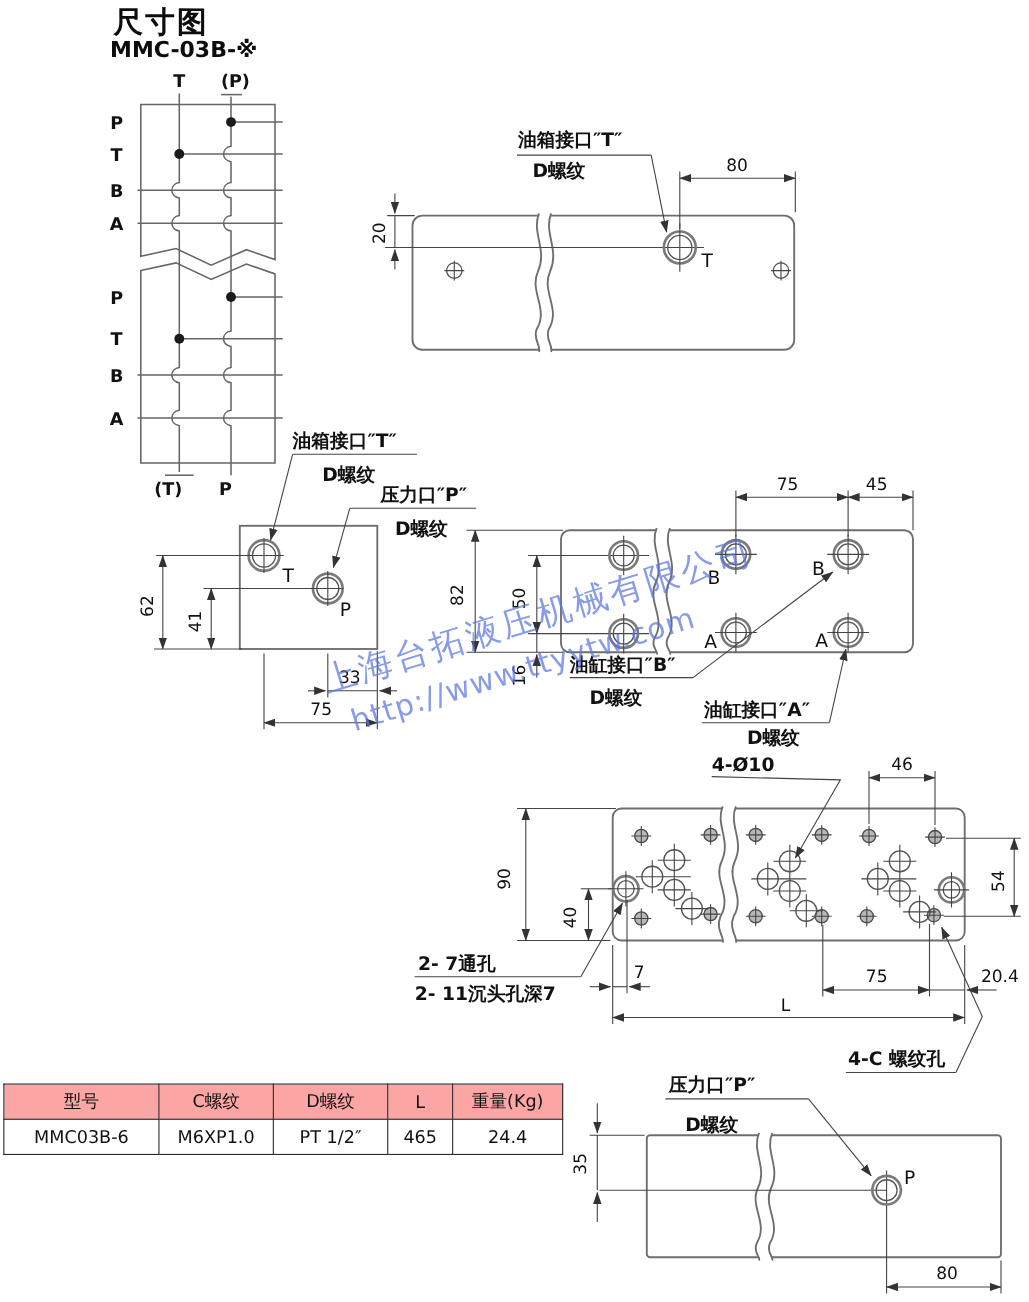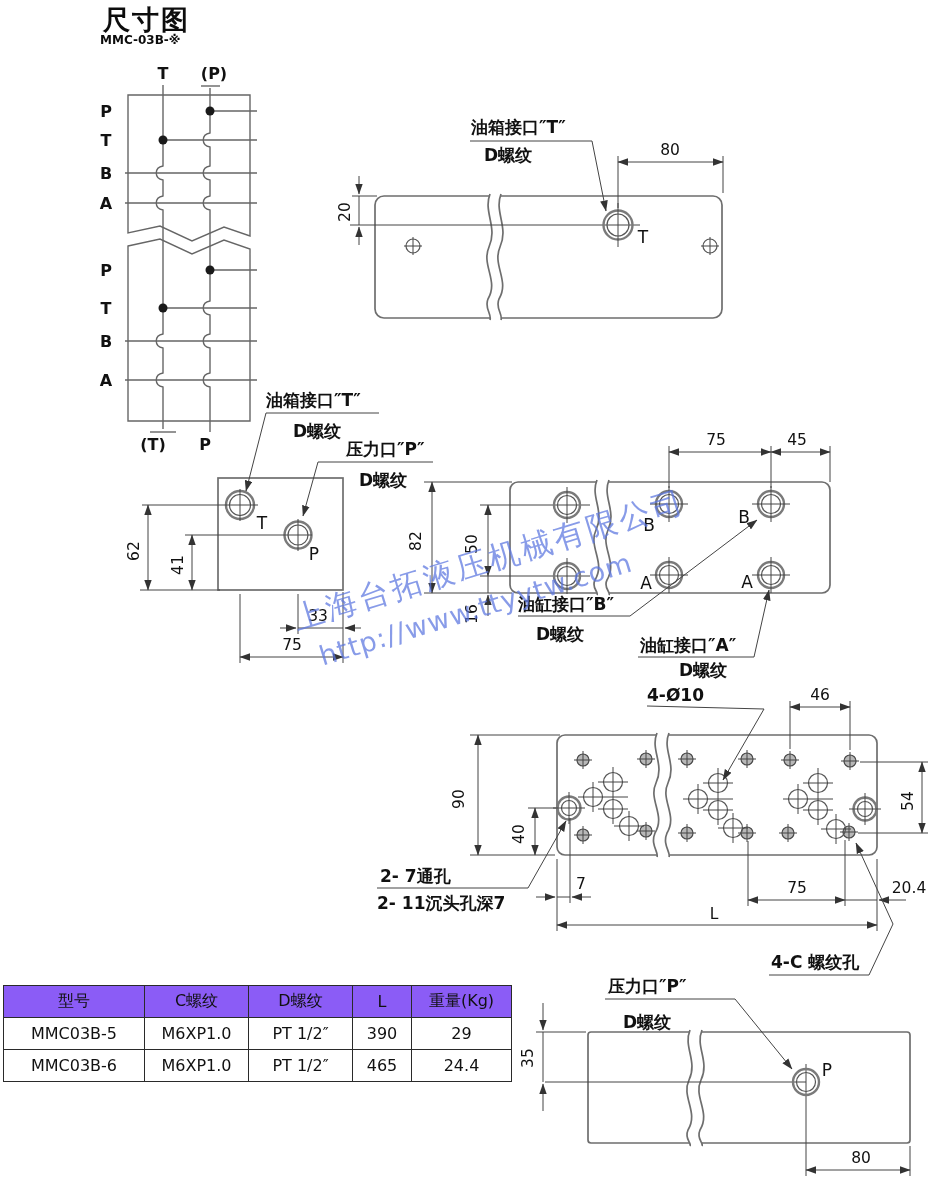--- a/index.html
+++ b/index.html
@@ -1,41 +1,41 @@
 <!DOCTYPE html>
 <html><head>
 <meta charset="utf-8">
 <style>
   html,body{margin:0;padding:0;background:#ffffff;}
   .stage{position:relative;width:935px;height:1184px;background:#fff;overflow:hidden;
          font-family:"DejaVu Sans","Liberation Sans",sans-serif;}
   .abs{position:absolute;}
   .title-main{left:103px;top:2px;font-size:27px;font-weight:bold;letter-spacing:2px;color:#0c0c0c;}
-  .title-model{left:100px;top:33px;font-size:12px;font-weight:bold;color:#0c0c0c;}
+  .title-model{left:100px;top:33px;font-size:20px;font-weight:bold;color:#0c0c0c;}
   svg.draw{position:absolute;left:0;top:0;}
   svg.draw text{fill:#111;font-family:"DejaVu Sans","Liberation Sans",sans-serif;}
   .ol{stroke:#6e6e6e;stroke-width:1.7;fill:none;}
   .o2{stroke:#7a7a7a;stroke-width:2.4;fill:none;}
   .o3{stroke:#555;stroke-width:1.2;fill:none;}
   .dl{stroke:#444;stroke-width:1;fill:none;}
   .sch{stroke:#666;stroke-width:1.4;fill:none;}
   .wb{fill:#fff;stroke:none;}
   .td{font-size:15.5px;text-anchor:middle;}
   .tc{font-size:17px;font-weight:bold;}
   .tp{font-size:17px;text-anchor:middle;}
   .ts{font-size:16px;font-weight:bold;text-anchor:middle;}
   .watermark{left:288px;top:600px;transform:rotate(-17deg);transform-origin:0 0;
              color:#5b76e0;opacity:.72;pointer-events:none;z-index:5;}
   .wm1{font-size:31px;letter-spacing:3px;}
   .wm2{font-size:27px;letter-spacing:1px;margin:6px 0 0 14px;}
   table.spec{position:absolute;left:3px;top:985px;border-collapse:collapse;z-index:2;
              font-size:16px;color:#111;table-layout:fixed;}
   table.spec th,table.spec td{border:1.6px solid #2a2a2a;height:31px;text-align:center;
              padding:0;font-weight:normal;}
-  table.spec th{background:#8b5cf6;}
+  table.spec th{background:#fca5a5;}
   .c0{width:141px;}.c1{width:104px;}.c2{width:104px;}.c3{width:59px;}.c4{width:100px;}
 </style>
 </head>
 <body>
 
 <div class="stage">
 
   <div class="abs title-main">尺寸图</div>
   <div class="abs title-model">MMC-03B-※</div>
 
@@ -345,27 +345,20 @@
       </colgroup>
     <tbody>
         <tr>
       <th>型号</th>
       <th>C螺纹</th>
       <th>D螺纹</th>
       <th>L</th>
       <th>重量(Kg)</th>
     </tr>
     <tr>
-      <td>MMC03B-5</td>
-      <td>M6XP1.0</td>
-      <td>PT 1/2″</td>
-      <td>390</td>
-      <td>29</td>
-    </tr>
-    <tr>
       <td>MMC03B-6</td>
       <td>M6XP1.0</td>
       <td>PT 1/2″</td>
       <td>465</td>
       <td>24.4</td>
     </tr>
   </tbody>
     </table>
 
 </div>

